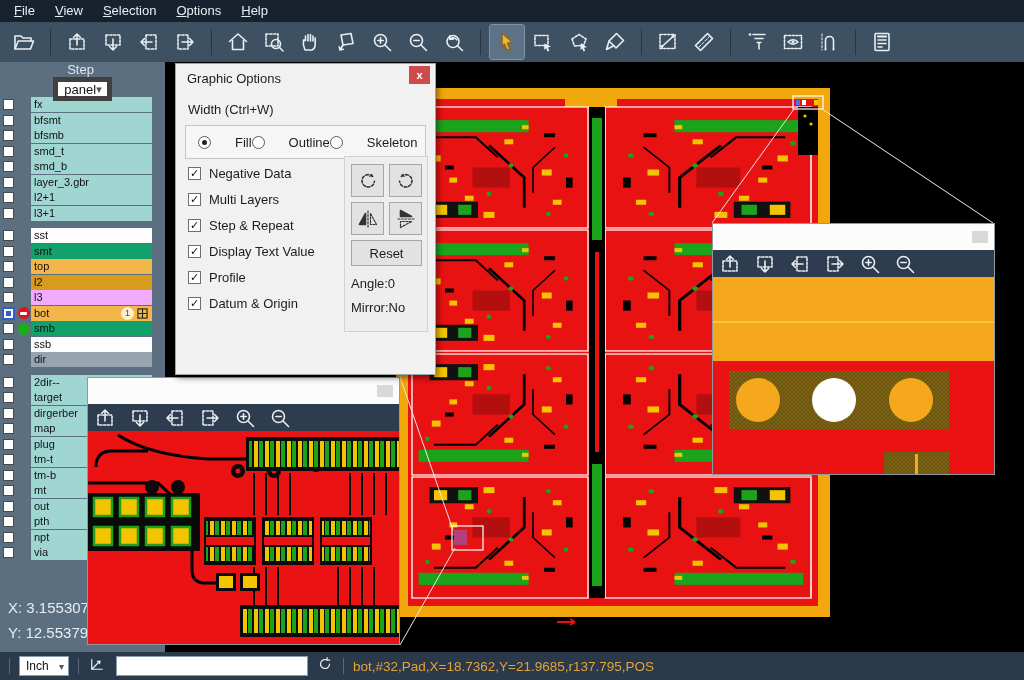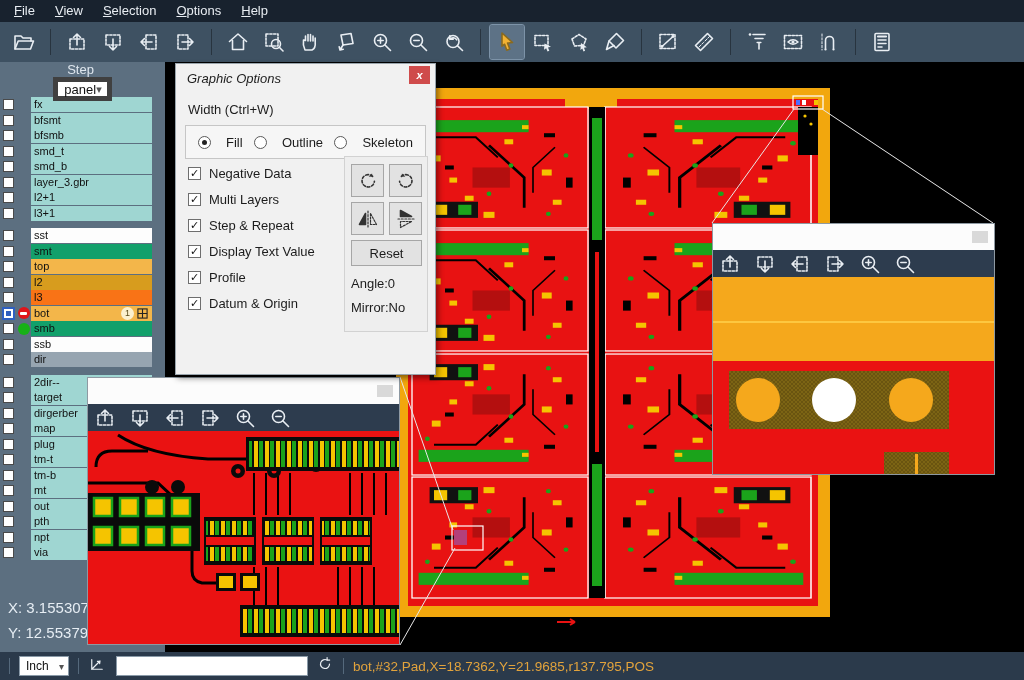--- a/index.html
+++ b/index.html
@@ -59,27 +59,27 @@
   .sb-sep { width:1px; height:16px; background:#55697c; margin:0 9px; }
   .unit-select { width:50px; height:20px; background:#fff; border:1px solid #8a9aa8; font-size:12px; color:#111;
                  display:flex; align-items:center; padding-left:6px; }
   .unit-select .chev { margin-left:auto; margin-right:4px; color:#555; font-size:10px; }
   .sb-input { width:192px; height:20px; border:1px solid #8a9aa8; background:#fff; font-size:12px; padding:0 4px; }
   .sb-msg { color:#e2a33c; font-size:13.5px; white-space:nowrap; }
 
   
   .dialog { position:absolute; left:175px; top:63px; width:261px; height:312px; background:#f1f1f1;
             border:1px solid #9aa5ad; box-shadow:2px 3px 6px rgba(0,0,0,.45); z-index:30; font-size:13px; color:#1c1c1c; }
-  .dlg-title { height:28px; display:flex; align-items:center; padding-left:11px;font-style:italic; }
+  .dlg-title { height:28px; display:flex; align-items:center; padding-left:11px; }
   .dlg-close { margin-left:auto; margin-right:5px; margin-top:-6px; width:21px; height:18px; background:#cf4b4b;
                color:#fff; font-size:11px; font-weight:bold; display:flex; align-items:center; justify-content:center; }
   .dlg-width { padding:10px 12px 6px; }
   .dlg-radiobox { margin:2px 9px 0; height:34px; border:1px solid #c6c6c6; background:#f6f6f6;
                   display:flex; align-items:center; justify-content:space-between; padding:0 12px; }
-  .radio-item { display:flex; align-items:center; gap:15px; }
+  .radio-item { display:flex; align-items:center; gap:24px; }
   .rdot { width:13px; height:13px; border-radius:50%; border:1px solid #5a5a5a; background:#fff; position:relative; }
   .rdot.sel::after { content:""; position:absolute; left:3px; top:3px; width:5px; height:5px; border-radius:50%; background:#222; }
   .dlg-checks { position:absolute; left:12px; top:96px; }
   .dlg-check { height:26px; display:flex; align-items:center; gap:8px; }
   .dcb { width:13px; height:13px; background:#fff; border:1px solid #6e6e6e; display:flex; align-items:center;
          justify-content:center; font-size:11px; color:#111; }
   .dlg-right { position:absolute; left:168px; top:92px; width:84px; height:176px; border:1px solid #d2d2d2;
                background:#eee; padding:7px 0 0 6px; }
   .dlg-right .btnrow { display:flex; gap:5px; margin-bottom:5px; }
   .sq-btn { width:33px; height:33px; background:#e2e2e2; border:1px solid #a6a6a6; display:flex;
@@ -376,21 +376,21 @@
             <span class="lr-ind"></span>
             <span class="lr-label" style="background:#d79c1e">
               <span>l2</span>
             </span>
           </div>
           <div class="layer-row">
             <span class="lr-cb">
               <span class="cbox"></span>
             </span>
             <span class="lr-ind"></span>
-            <span class="lr-label" style="background:#f97316">
+            <span class="lr-label" style="background:#f0abfc">
               <span>l3</span>
             </span>
           </div>
           <div class="layer-row">
             <span class="lr-cb">
               <span class="cbox checked"></span>
             </span>
             <span class="lr-ind">
               <span class="dot red"></span>
             </span>

